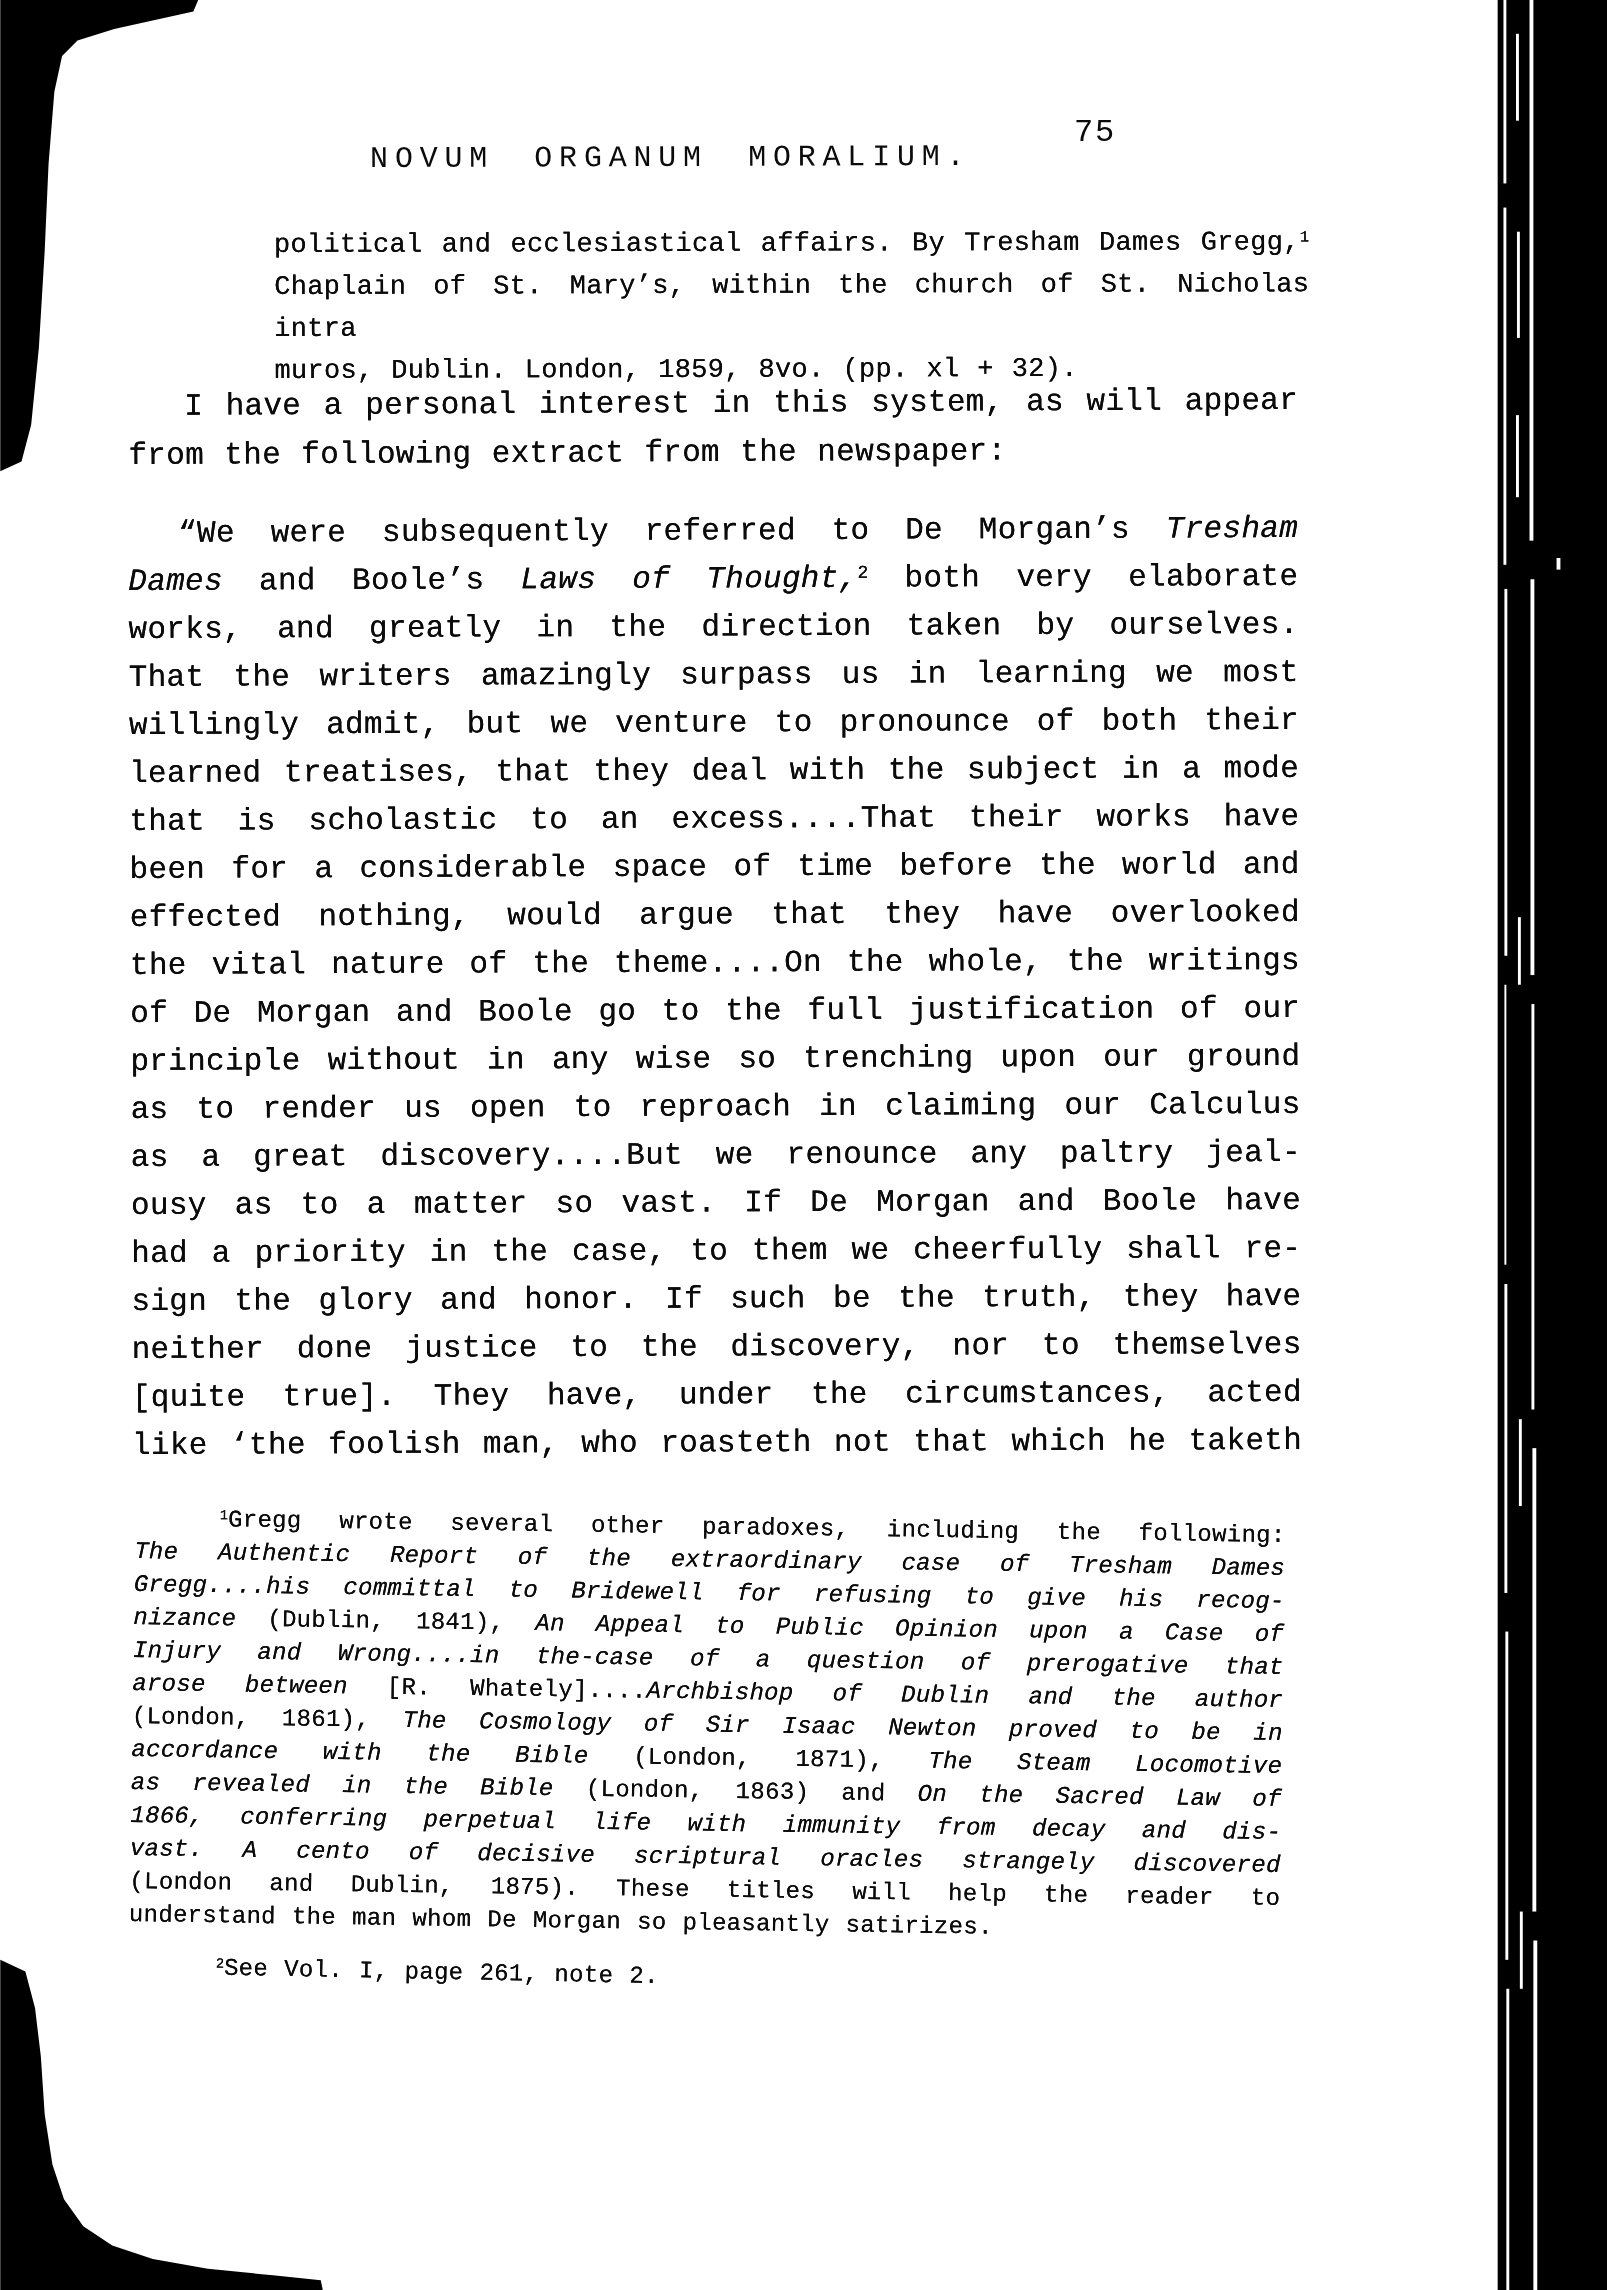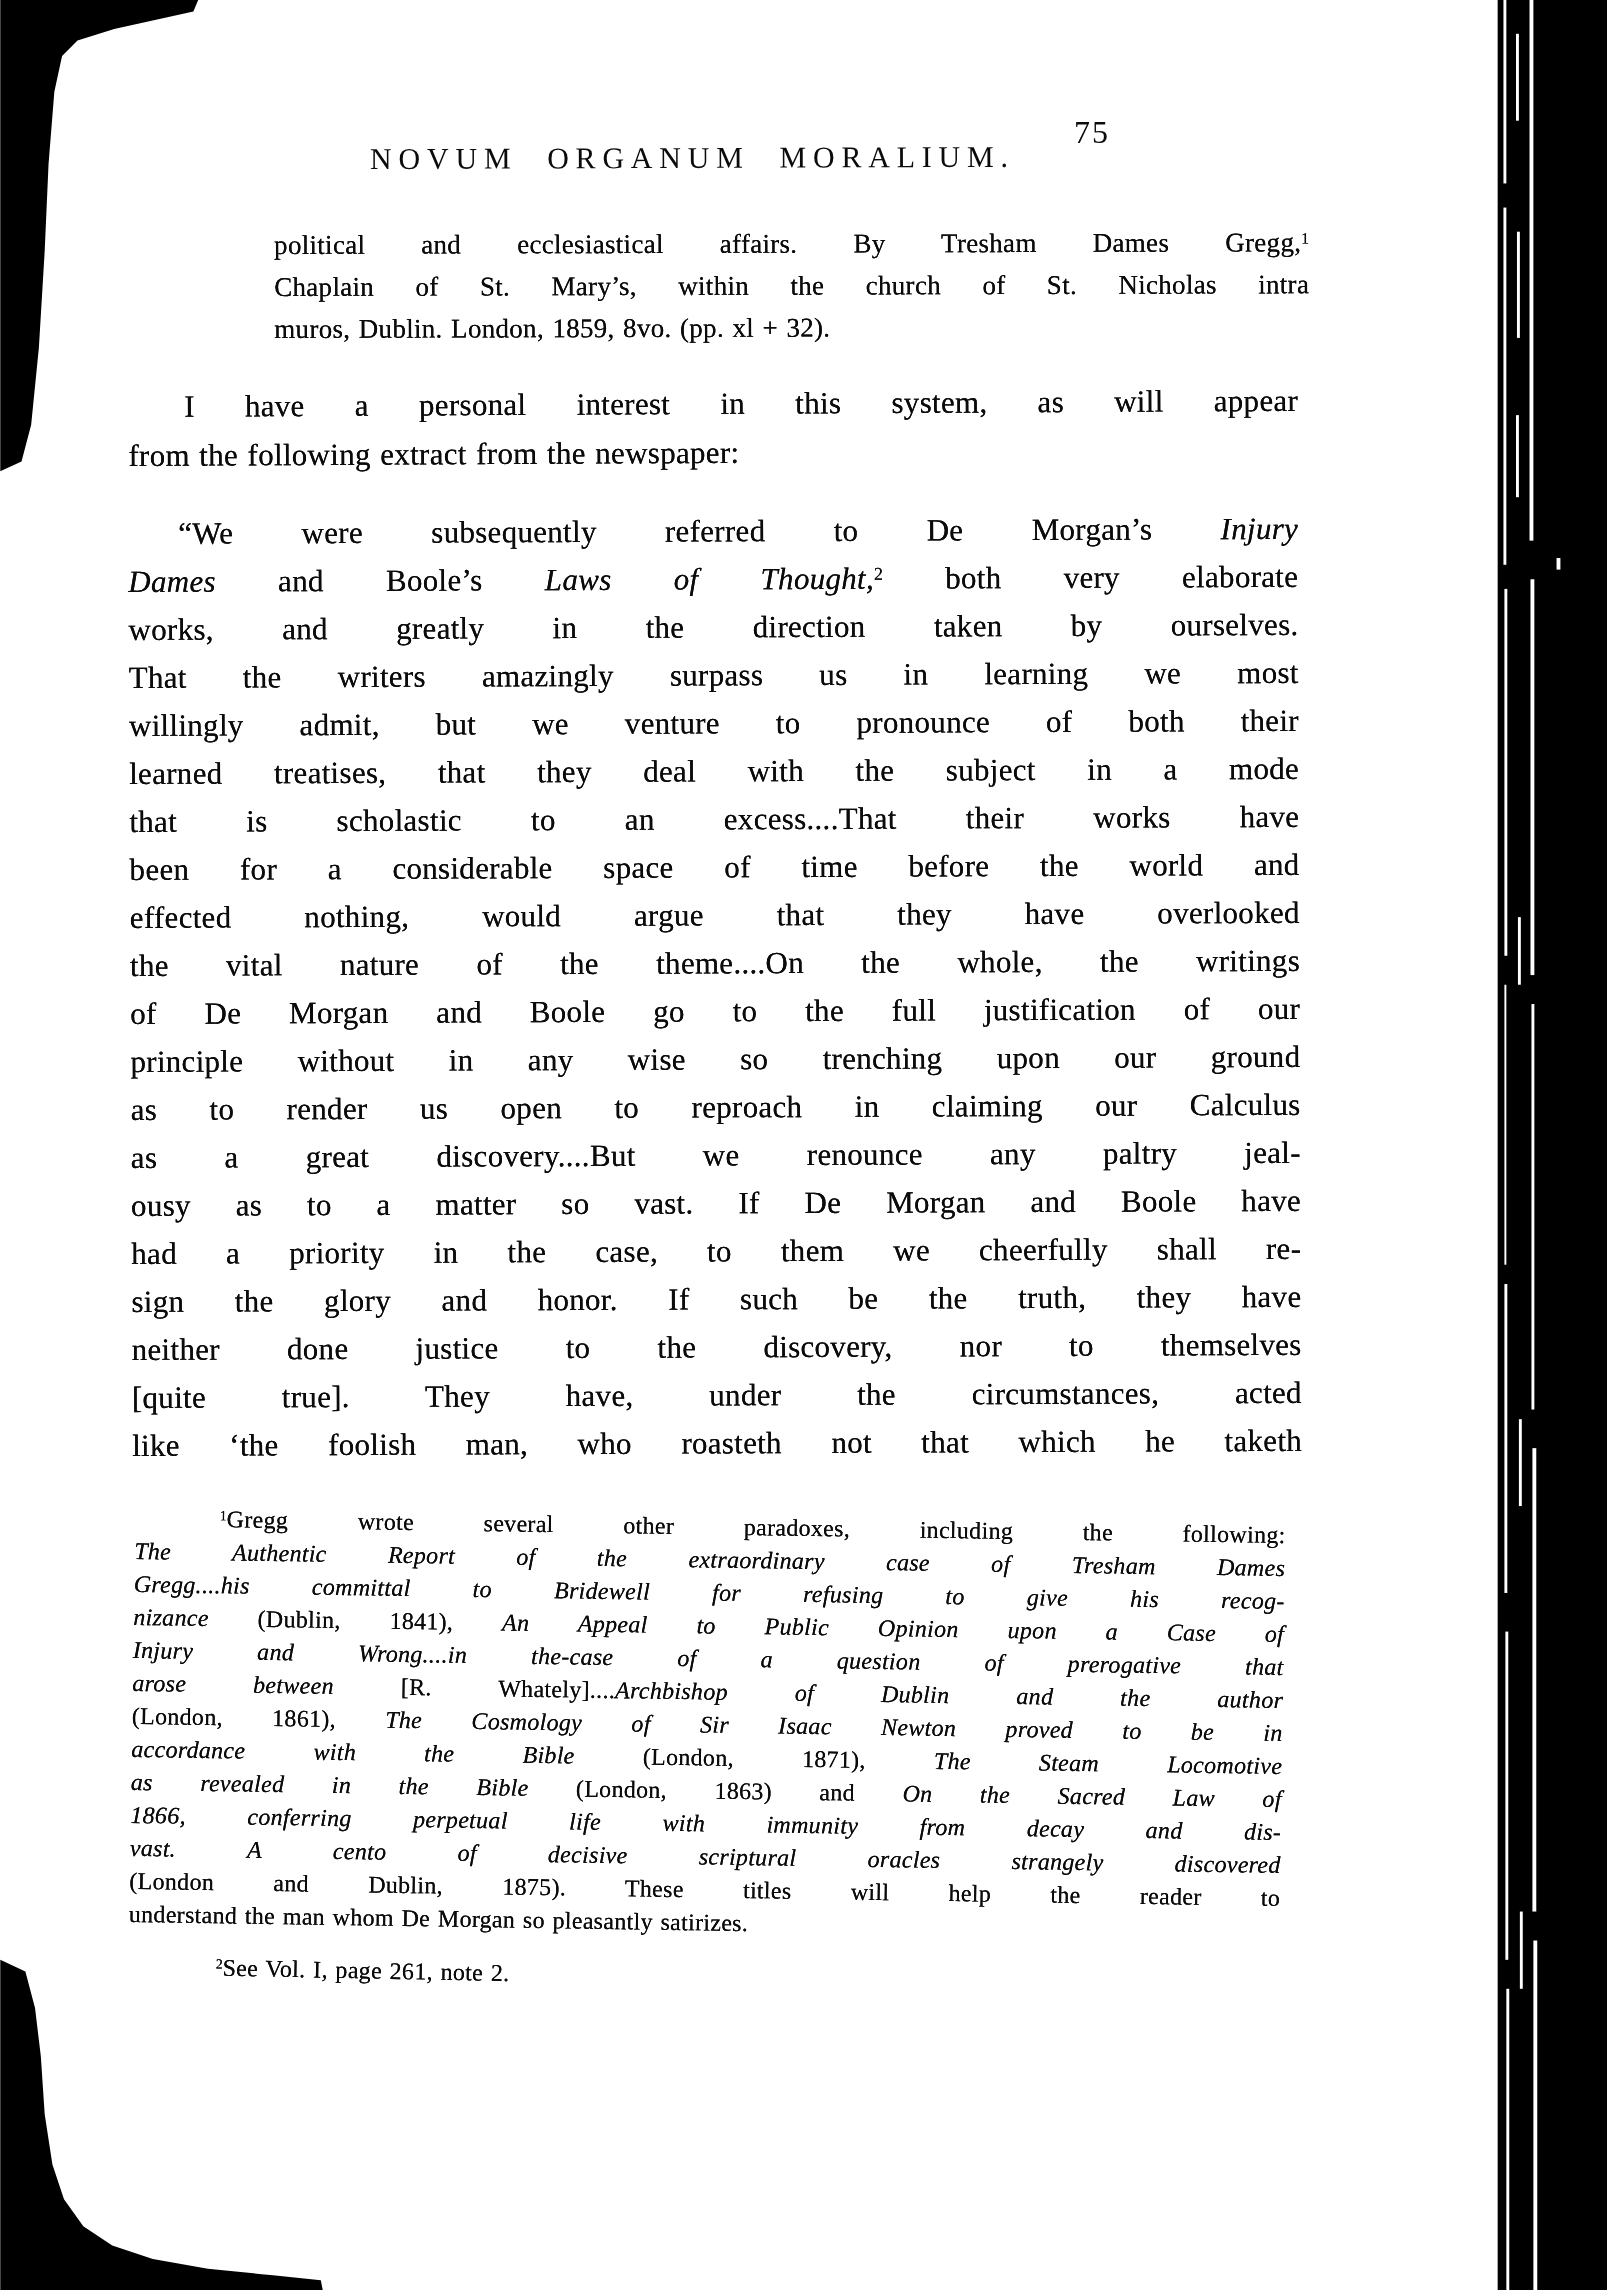--- a/index.html
+++ b/index.html
@@ -6,21 +6,21 @@
     --ink:#0b0b0b;
     --paper:#ffffff;
     --edge:#000000;
   }
   html,body{margin:0;padding:0;background:#888;}
   .page{
     position:relative;
     width:1608px;height:2290px;
     background:var(--paper);
     overflow:hidden;
-    font-family:Liberation Serif, serif;
+    font-family:Liberation Mono, monospace;
     color:var(--ink);
   }
   .edges{position:absolute;left:0;top:0;pointer-events:none;}
   .edges .bk{fill:var(--edge);}
   .edges .wh{fill:var(--paper);}
 
   .header-title{
     position:absolute;left:370px;top:142px;
     font-size:30px;letter-spacing:6.8px;word-spacing:15.4px;
     transform:rotate(-0.2deg);transform-origin:0 0;
@@ -93,21 +93,21 @@
   <div class="block biblio">
       <div class="tl just"><span>political and ecclesiastical affairs. By Tresham Dames Gregg,</span><sup>1</sup></div>
       <div class="tl just"><span>Chaplain of St. Mary’s, within the church of St. Nicholas intra</span></div>
       <div class="tl"><span>muros, Dublin.  London, 1859, 8vo.  (pp. xl + 32).</span></div>
     </div>
   <div class="block intro">
       <div class="tl just ind"><span>I have a personal interest in this system, as will appear</span></div>
       <div class="tl"><span>from the following extract from the newspaper:</span></div>
     </div>
   <div class="block quote">
-      <div class="tl just ind"><span>“We were subsequently referred to De Morgan’s </span><i>Injury</i></div>
+      <div class="tl just ind"><span>“We were subsequently referred to De Morgan’s </span><i>Tresham</i></div>
       <div class="tl just"><i>Dames</i><span> and Boole’s </span><i>Laws of Thought,</i><sup>2</sup><span> both very elaborate</span></div>
       <div class="tl just"><span>works, and greatly in the direction taken by ourselves.</span></div>
       <div class="tl just"><span>That the writers amazingly surpass us in learning we most</span></div>
       <div class="tl just"><span>willingly admit, but we venture to pronounce of both their</span></div>
       <div class="tl just"><span>learned treatises, that they deal with the subject in a mode</span></div>
       <div class="tl just"><span>that is scholastic to an excess....That their works have</span></div>
       <div class="tl just"><span>been for a considerable space of time before the world and</span></div>
       <div class="tl just"><span>effected nothing, would argue that they have overlooked</span></div>
       <div class="tl just"><span>the vital nature of the theme....On the whole, the writings</span></div>
       <div class="tl just"><span>of De Morgan and Boole go to the full justification of our</span></div>

